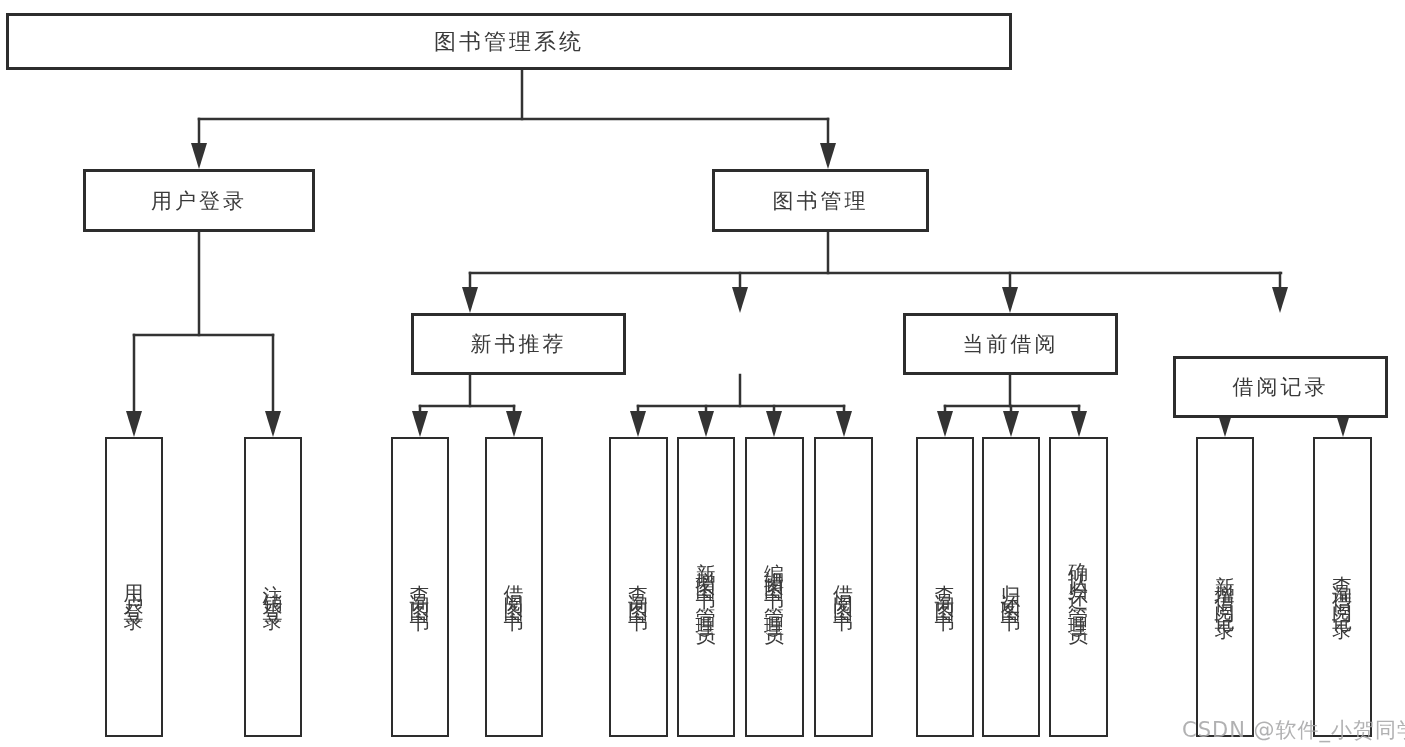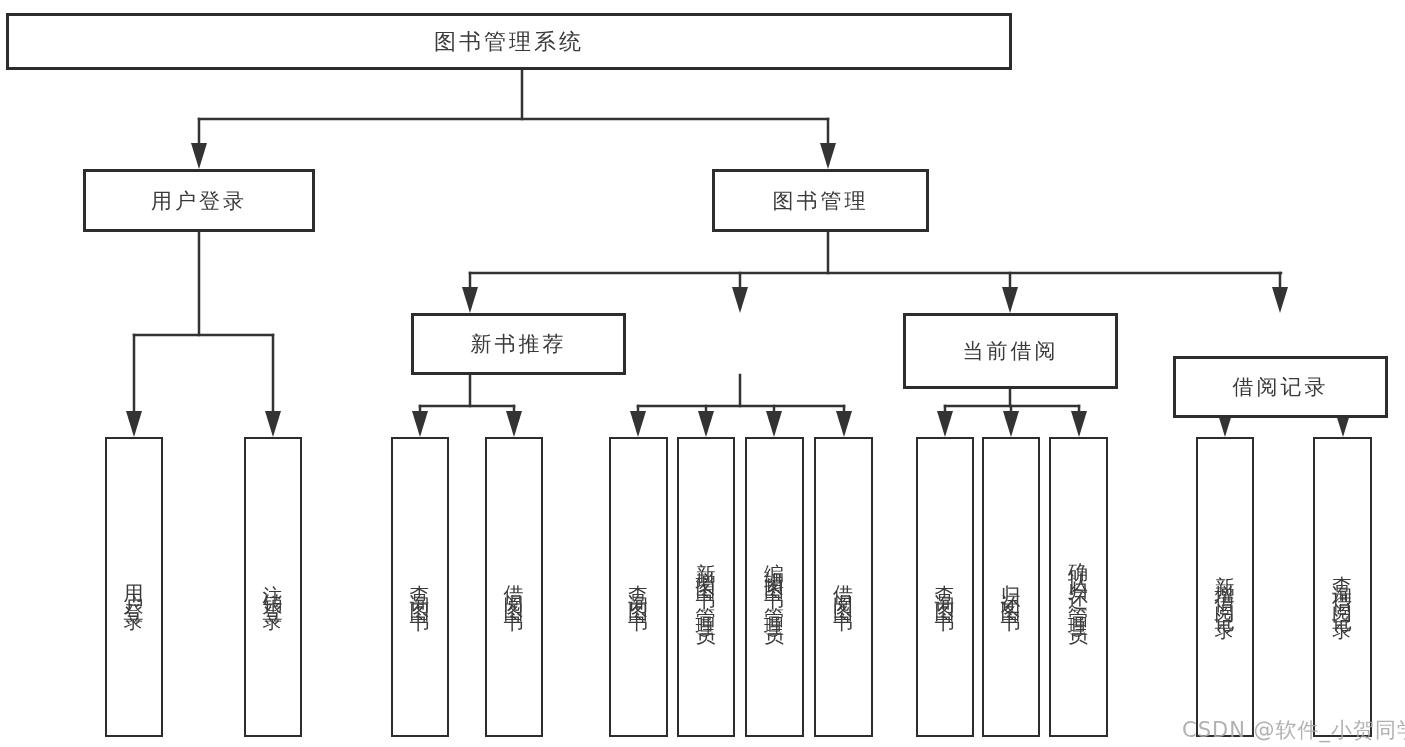--- a/index.html
+++ b/index.html
@@ -139,21 +139,21 @@
     <polygon points="1217,411 1233,411 1225,437"></polygon>
     <polygon points="1335,411 1351,411 1343,437"></polygon>
   </svg>
 
   <div class="node h root-box" style="left:6px; top:13px; width:1006px; height:57px;">图书管理系统</div>
 
   <div class="node h" style="left:83px; top:169px; width:232px; height:63px;">用户登录</div>
   <div class="node h" style="left:712px; top:169px; width:217px; height:63px;">图书管理</div>
 
   <div class="node h" style="left:363px; top:313px; width:215px; height:62px;margin-left:48px;">新书推荐</div>
-  <div class="node h" style="left:903px; top:313px; width:215px; height:76px;">当前借阅</div>
+  <div class="node h" style="left:903px; top:313px; width:215px; height:62px;">当前借阅</div>
   <div class="node h" style="left:1173px; top:313px; width:215px; height:62px;margin-top:43px;">借阅记录</div>
 
   <div class="node leaf" style="left:105px; width:58px;">用户登录</div>
   <div class="node leaf" style="left:244px; width:58px;">注销登录</div>
 
   <div class="node leaf" style="left:391px; width:58px;">查询图书</div>
   <div class="node leaf" style="left:485px; width:58px;">借阅图书</div>
 
   <div class="node leaf" style="left:609px; width:59px;">查询图书</div>
   <div class="node leaf" style="left:677px; width:58px;">新增图书（管理员）</div>

